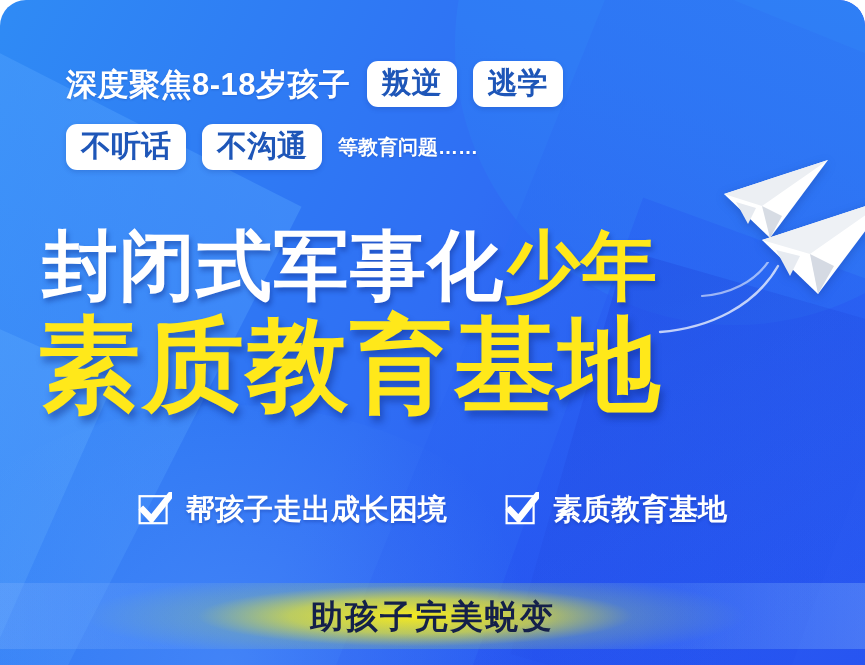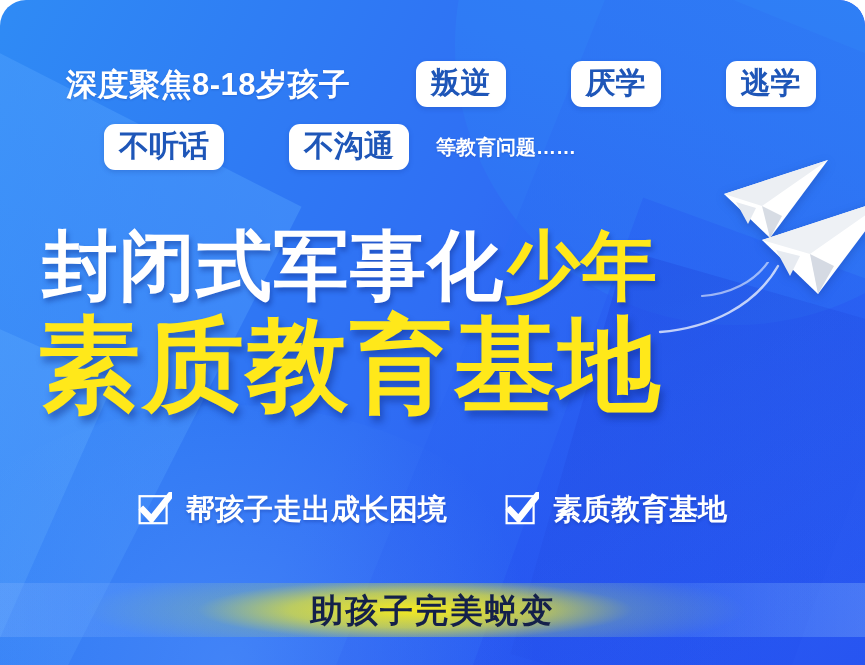--- a/index.html
+++ b/index.html
@@ -116,21 +116,21 @@
   
   .top-block {
     position: absolute;
     left: 66px;
     top: 58px;
     width: 740px;
   }
   .tag-row {
     display: flex;
     align-items: center;
-    gap: 27px;
+    gap: 16px;
     height: 52px;
   }
   .tag-row + .tag-row { margin-top: 11px; }
 
   .plain-text {
     color: #ffffff;
     font-size: 31px;
     font-weight: 700;
     letter-spacing: 0.5px;
     white-space: nowrap;
@@ -140,21 +140,20 @@
   .pill {
     background: #ffffff;
     color: #1e56b8;
     font-size: 30px;
     font-weight: 700;
     border-radius: 11px;
     padding: 7px 15px 9px 15px;
     line-height: 1;
     white-space: nowrap;
     box-shadow: 0 2px 5px rgba(16,48,140,0.22);
-    margin-left: 38px;
   }
   .ellipsis-text {
     color: #ffffff;
     font-size: 20px;
     font-weight: 700;
     white-space: nowrap;
     line-height: 1;
     text-shadow: 0 1px 2px rgba(18,52,150,0.30);
   }
 
@@ -217,21 +216,21 @@
     white-space: nowrap;
     text-shadow: 0 2px 3px rgba(14,44,140,0.32);
   }
 
   
   .bottom-band {
     position: absolute;
     left: 0;
     top: 583px;
     width: 865px;
-    height: 54px;
+    height: 66px;
     background:
       radial-gradient(ellipse 330px 46px at 48% 50%, rgba(255,240,20,0.95) 0%, rgba(233,232,40,0.72) 38%, rgba(150,190,130,0.30) 66%, rgba(86,146,245,0.05) 100%),
       linear-gradient(90deg, rgba(130,180,255,0.30) 0%, rgba(110,165,255,0.18) 25%, rgba(110,165,255,0.10) 50%, rgba(120,172,255,0.18) 78%, rgba(140,186,255,0.32) 100%);
     display: flex;
     align-items: center;
     justify-content: center;
   }
   .bottom-band-text {
     font-size: 33px;
     font-weight: 700;
@@ -272,21 +271,20 @@
       <polygon points="2,44 130,2 50,58" fill="#eef1f5"></polygon>
       <polygon points="50,58 58,98 74,70" fill="#d5dae3"></polygon>
       <polygon points="16,54 30,80 40,60" fill="#e7ebf1"></polygon>
     </svg>
   </div>
 
   <div class="top-block">
     <div class="tag-row">
       <span class="plain-text">深度聚焦8-18岁孩子</span>
       <span class="pill">叛逆</span>
-      <span class="pill">厌学</span>
       <span class="pill">逃学</span>
     </div>
     <div class="tag-row">
       <span class="pill">不听话</span>
       <span class="pill">不沟通</span>
       <span class="ellipsis-text">等教育问题……</span>
     </div>
   </div>
 
   <div class="headline">

